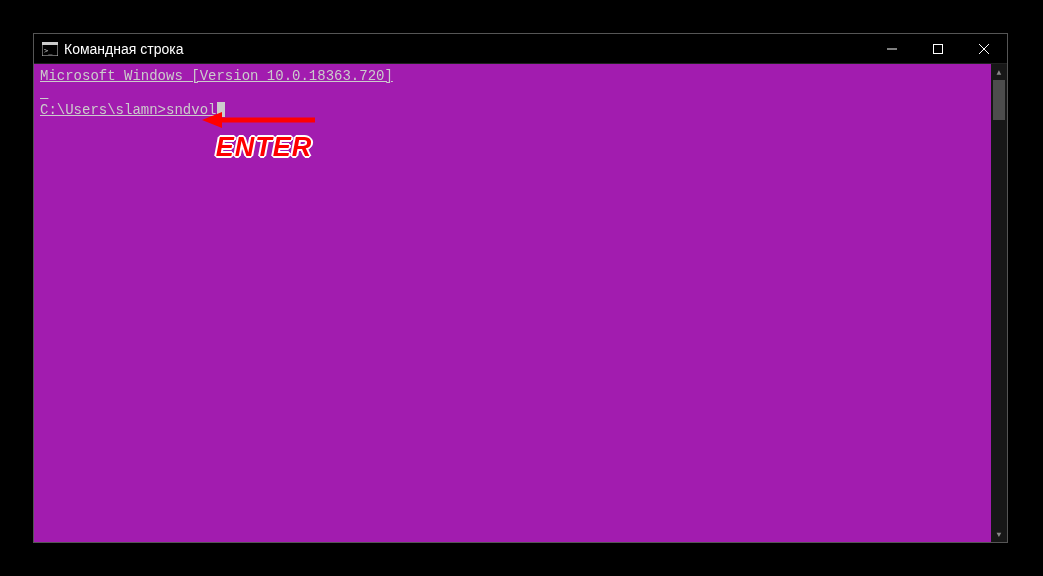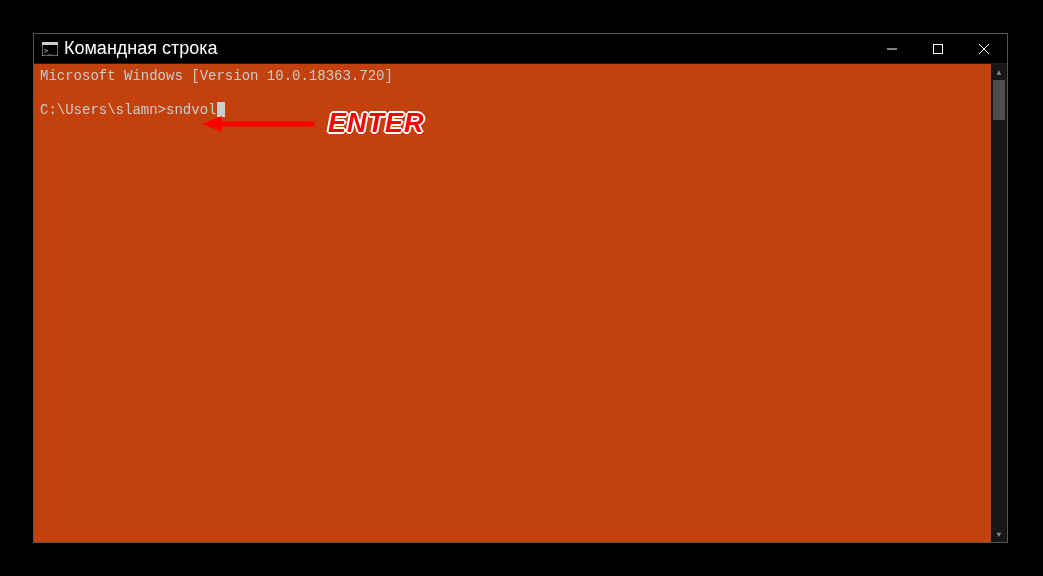--- a/index.html
+++ b/index.html
@@ -42,46 +42,47 @@
     }
     .titlebar-icon {
       width: 16px;
       height: 14px;
       display: flex;
       align-items: center;
       justify-content: center;
     }
     .titlebar-title {
       color: #fff;
-      font-size: 18px;
+      font-size: 14px;
       font-family: "Segoe UI", Tahoma, sans-serif;
     }
     .window-controls {
       display: flex;
       height: 100%;
     }
     .win-btn {
       width: 46px;
       height: 100%;
       display: flex;
       align-items: center;
       justify-content: center;
       color: #fff;
       cursor: pointer;
     }
     .terminal-body {
       flex: 1;
-      background: #c2410c;
+      background: #a21caf;
       padding: 4px 6px;
       color: #ccc;
       font-size: 14px;
       line-height: 17px;
       font-family: Consolas, "Courier New", monospace;
       position: relative;
       overflow: hidden;
+      text-decoration: underline;
     }
     .terminal-line {
       white-space: pre;
     }
     .prompt-line {
       display: flex;
     }
     .cursor {
       display: inline-block;
       width: 8px;
@@ -119,20 +120,21 @@
     }
     .scrollbar-arrow.up { top: 0; }
     .scrollbar-arrow.down { bottom: 0; }
     .annotation {
       position: absolute;
       top: 108px;
       left: 200px;
       display: flex;
       align-items: center;
       pointer-events: none;
+      flex-direction: column;
     }
     .arrow-svg {
       display: block;
     }
     .annotation-text {
       font-family: Tahoma, Arial, sans-serif;
       font-size: 27px;
       font-weight: bold;
       font-style: italic;
       color: #ff0000;

